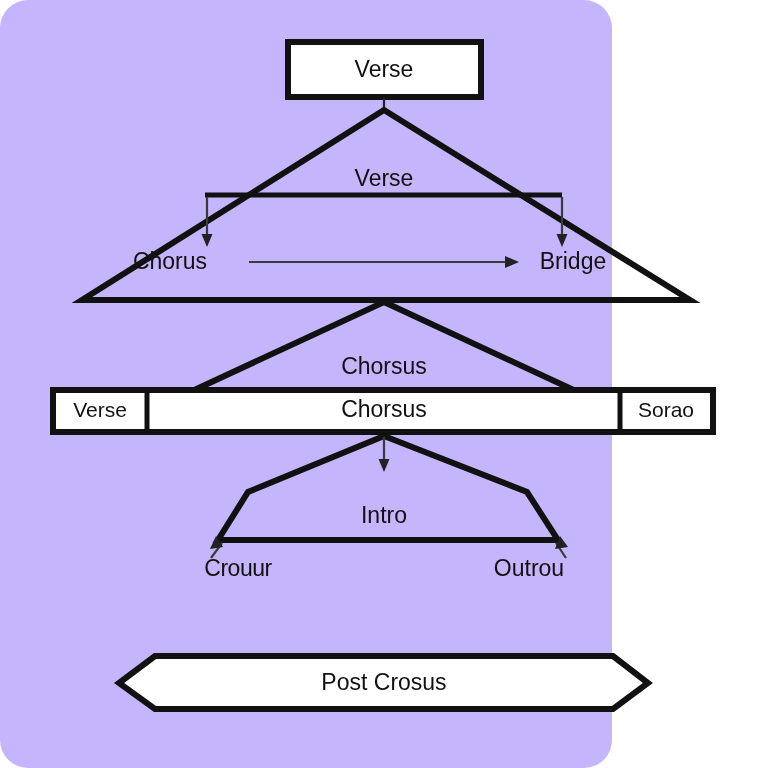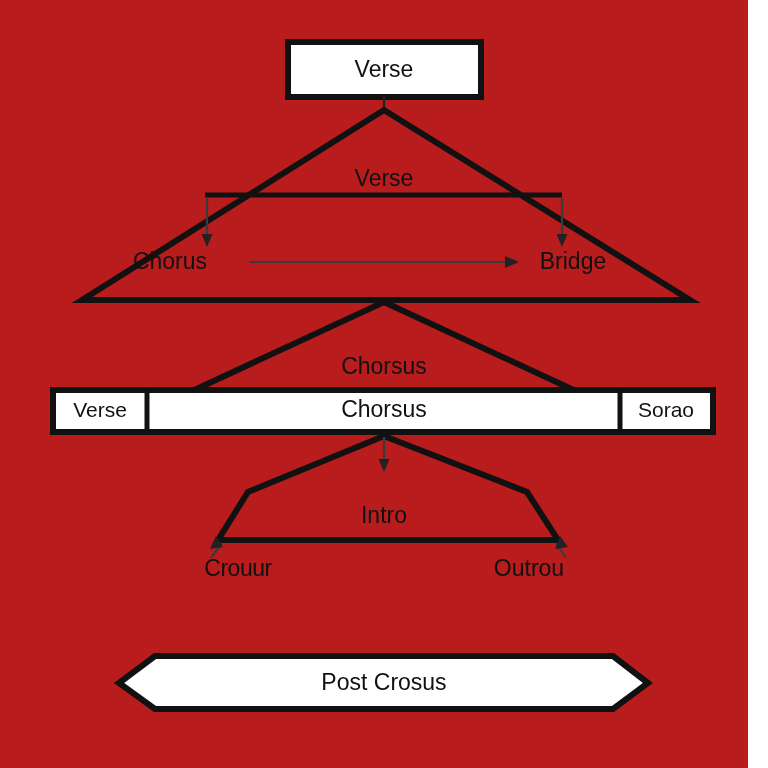--- a/index.html
+++ b/index.html
@@ -8,23 +8,24 @@
     background: #ffffff;
   }
   body {
     width: 768px;
     height: 768px;
     font-family: "Liberation Sans", sans-serif;
     overflow: hidden;
   }
   #diagram-root {
     position: relative;
-    width: 748px;
+    width: 612px;
     height: 768px;
-    background: #b91c1c;
+    background: #c4b5fd;
+    border-radius: 28px;
   }
   svg#song-structure-diagram {
     display: block;
     width: 768px;
     height: 768px;
   }
   .shape-stroke {
     fill: none;
     stroke: #111111;
     stroke-width: 6;

